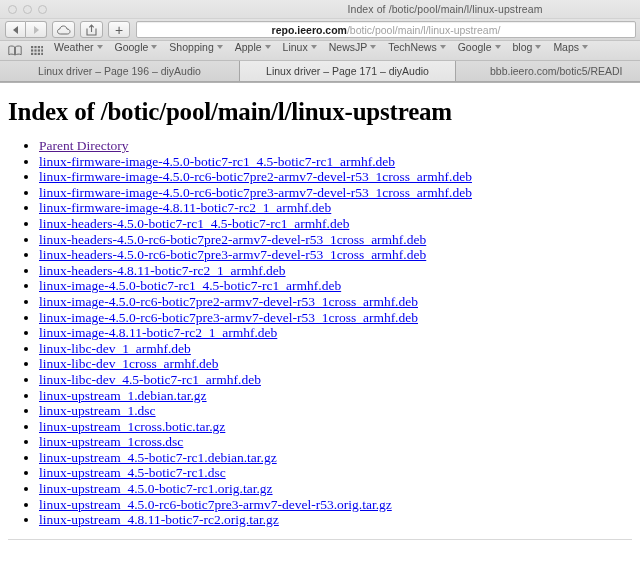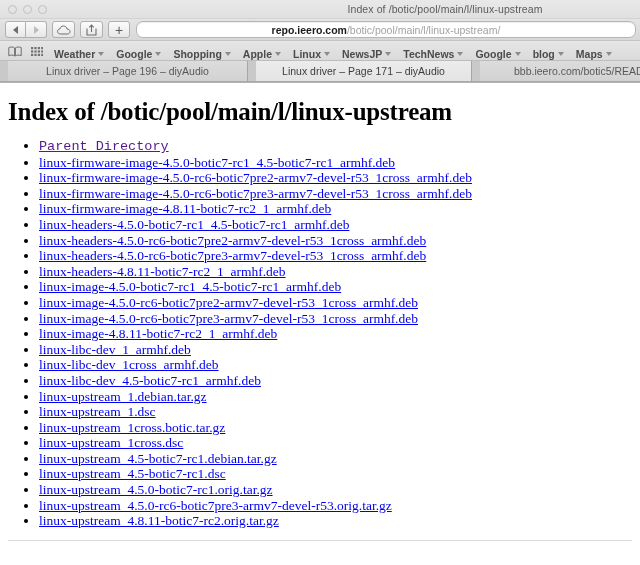--- a/index.html
+++ b/index.html
@@ -107,43 +107,42 @@
     line-height: 10px;
     font-family: "Liberation Sans", sans-serif;
   }
 
   
   .urlfield {
     flex: 1;
     height: 17px;
     background: #ffffff;
     border: 1px solid #b6b6b6;
-    border-radius: 7px;
+    border-radius: 2px;
     display: flex;
     align-items: center;
     justify-content: center;
     box-sizing: border-box;
     overflow: hidden;
     box-shadow: inset 0 1px 1px rgba(0,0,0,0.07);
   }
   .url-inner { font-size: 10.5px; white-space: nowrap; }
   .url-domain { color: #1a1a1a; font-weight: bold; }
   .url-path   { color: #a2a2a2; }
 
   
   .bookmarks {
     height: 20px;
     display: flex;
-    align-items: flex-end;
+    align-items: flex-start;
     padding: 0 4px;
     background: linear-gradient(to bottom, #e6e6e6, #dadada);
     border-bottom: 1px solid #bdbdbd;
     box-sizing: border-box;
     overflow: hidden;
-    font-weight: bold;
   }
   .bm-icon {
     display: flex;
     align-items: center;
     justify-content: center;
     width: 22px;
     height: 18px;
     color: #6f6f6f;
   }
   .bm-item {
@@ -177,21 +176,20 @@
     align-items: center;
     justify-content: center;
     font-size: 10.5px;
     color: #585858;
     border-right: 1px solid #a6a6a6;
     background: linear-gradient(to bottom, #dcdcdc, #d2d2d2);
     white-space: nowrap;
     overflow: hidden;
     box-sizing: border-box;
     padding: 0 6px;
-    margin-left: 8px;
   }
   .tab.active {
     background: linear-gradient(to bottom, #ececec, #e4e4e4);
     color: #3c3c3c;
   }
 
   
   .page {
     background: #ffffff;
     padding: 0 8px;
@@ -216,21 +214,21 @@
     font-family: "Liberation Serif", "DejaVu Serif", serif;
     font-size: 13.5px;
     line-height: 15.6px;
     color: #000000;
   }
   ul.listing li a {
     color: #0000ee;
     text-decoration: underline;
     font-family: "Liberation Serif", "DejaVu Serif", serif;
   }
-  ul.listing li a.visited { color: #551a8b; font-family: Liberation Mono, monospace; }
+  ul.listing li a.visited { color: #551a8b; }
   hr.sep {
     border: none;
     border-top: 1px solid #d9d9d9;
     margin: 11px 0 5px 0;
   }
   .footer {
     font-family: "Liberation Serif", "DejaVu Serif", serif;
     font-style: italic;
     font-size: 13.5px;
     color: #000000;

